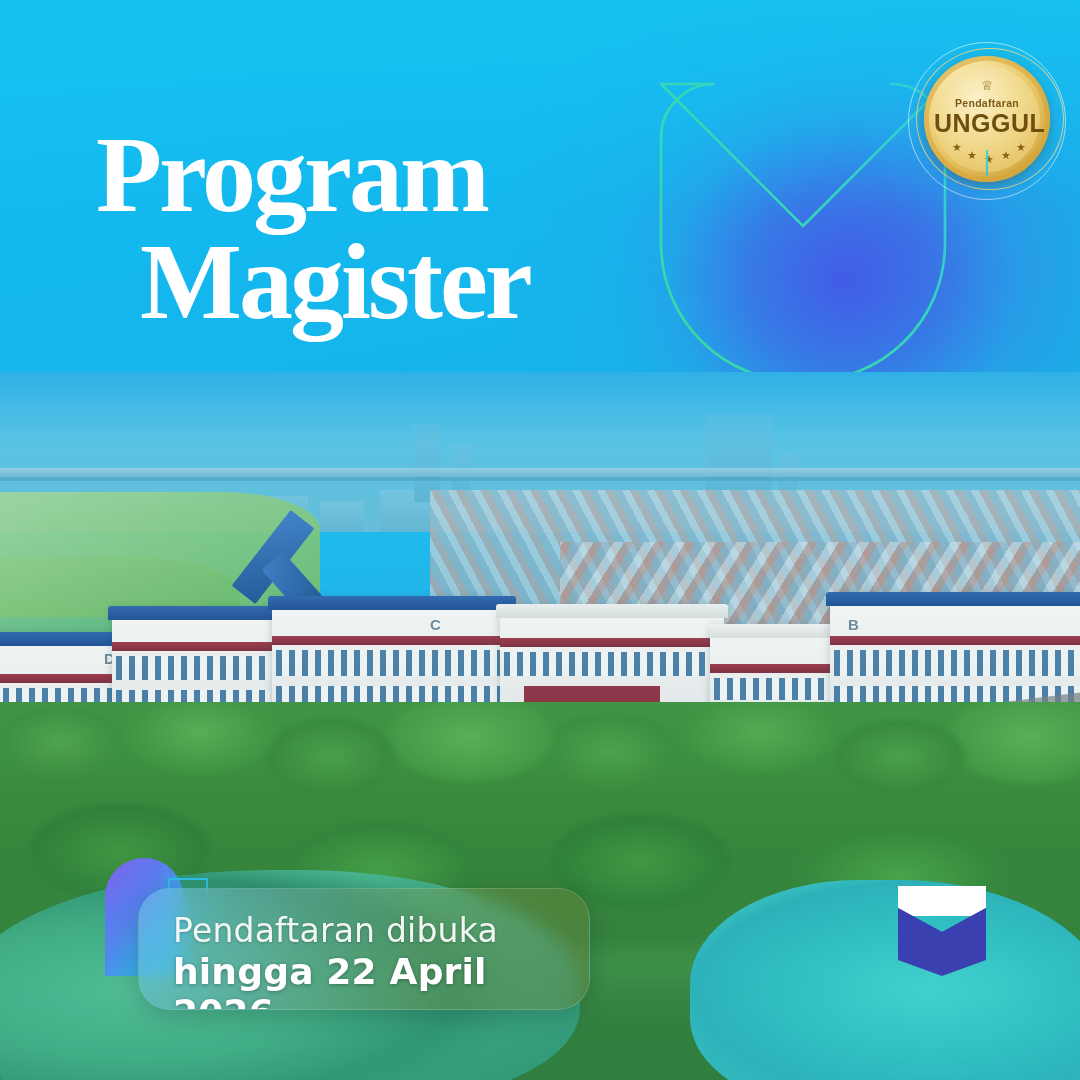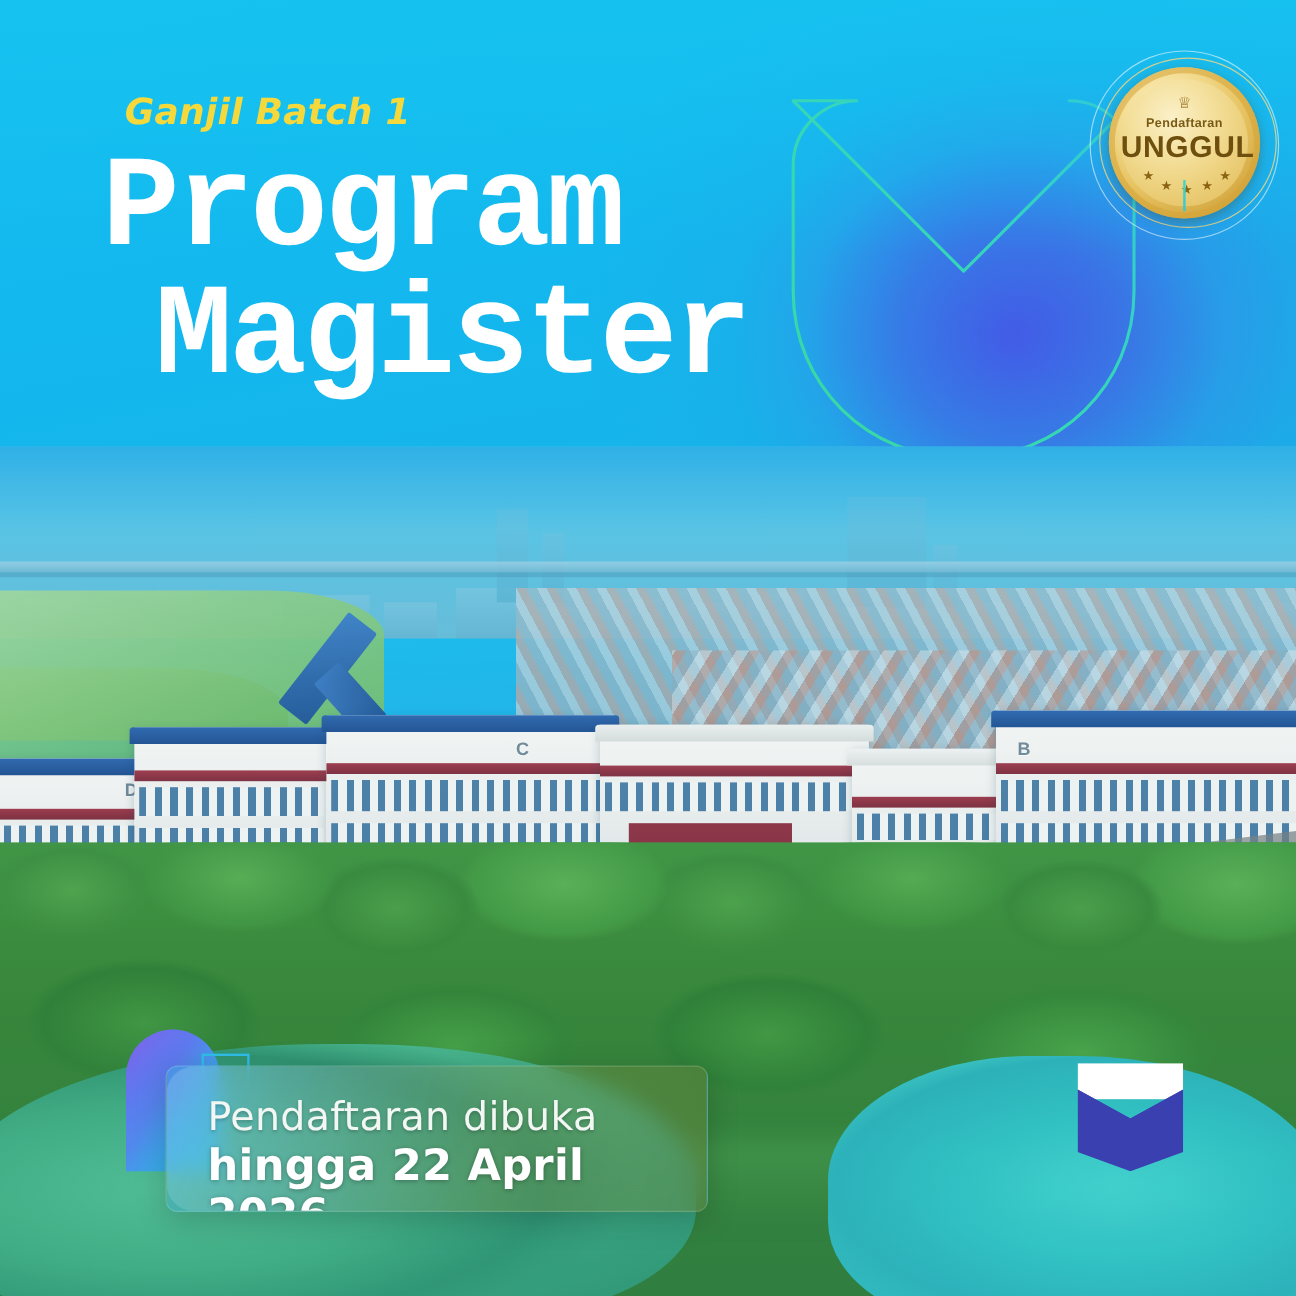--- a/index.html
+++ b/index.html
@@ -229,22 +229,22 @@
   }
 
   
   .eyebrow{
     position:absolute; left:104px; top:76px;
     font-family:"DejaVu Sans", sans-serif;
     font-size:30px; font-weight:700; font-style:italic;
     color:#F5D93C; letter-spacing:.2px;
   }
   .headline{
-    position:absolute; left:85px; top:122px; width:700px;
-    font-family:Liberation Mono, monospace;
+    position:absolute; left:96px; top:122px; width:700px;
+    font-family:Liberation Serif, serif;
     font-weight:700; color:#FFFFFF;
     font-size:108px; line-height:.99; letter-spacing:-3px;
   }
   .headline .l2{ display:block;margin-left:44px; }
 
   
   .quarter{
     position:absolute; left:105px; top:858px; width:78px; height:118px;
     background:linear-gradient(135deg,#8A5BEA 0%, #5E79EE 32%, #2FB3E8 68%, #22C9E2 100%);
     border-radius:40px 40px 0 0;
@@ -259,21 +259,21 @@
     border:2.5px solid #2FBEE8;
   }
   .sq-outline2{
     position:absolute; left:148px; top:930px; width:34px; height:36px;
     border:2.5px solid #2FBEE8;
   }
 
   
   .glass{
     position:absolute; left:138px; top:888px; width:452px; height:122px;
-    border-radius:10px;
+    border-radius:32px;
     background:linear-gradient(100deg, rgba(60,170,225,.42) 0%, rgba(95,150,140,.40) 32%, rgba(110,140,70,.42) 62%, rgba(105,130,60,.45) 100%);
     backdrop-filter:blur(9px); -webkit-backdrop-filter:blur(9px);
     border:1px solid rgba(255,255,255,.16);
     box-shadow:0 6px 26px rgba(0,0,0,.18);
     overflow:hidden;
   }
   .glass-sheen{
     position:absolute; inset:0; border-radius:22px;
     background:linear-gradient(115deg, rgba(255,255,255,.16) 0%, rgba(255,255,255,.03) 42%, rgba(255,255,255,0) 70%);
   }
@@ -437,21 +437,20 @@
 
     <div class="trees"></div>
     <div class="shore"></div>
     <div class="lake"></div>
     <div class="lake-right"></div>
 
     <div class="photo-grade"></div>
     <div class="photo-fade-top"></div>
   </div>
 
-  <div class="eyebrow">Ganjil Batch 1</div>
   <div class="headline">
     <span class="l1">Program</span>
     <span class="l2">Magister</span>
   </div>
 
   <div class="quarter"></div>
   <div class="quarter2"></div>
   <div class="sq-outline"></div>
   <div class="sq-outline2"></div>
 

